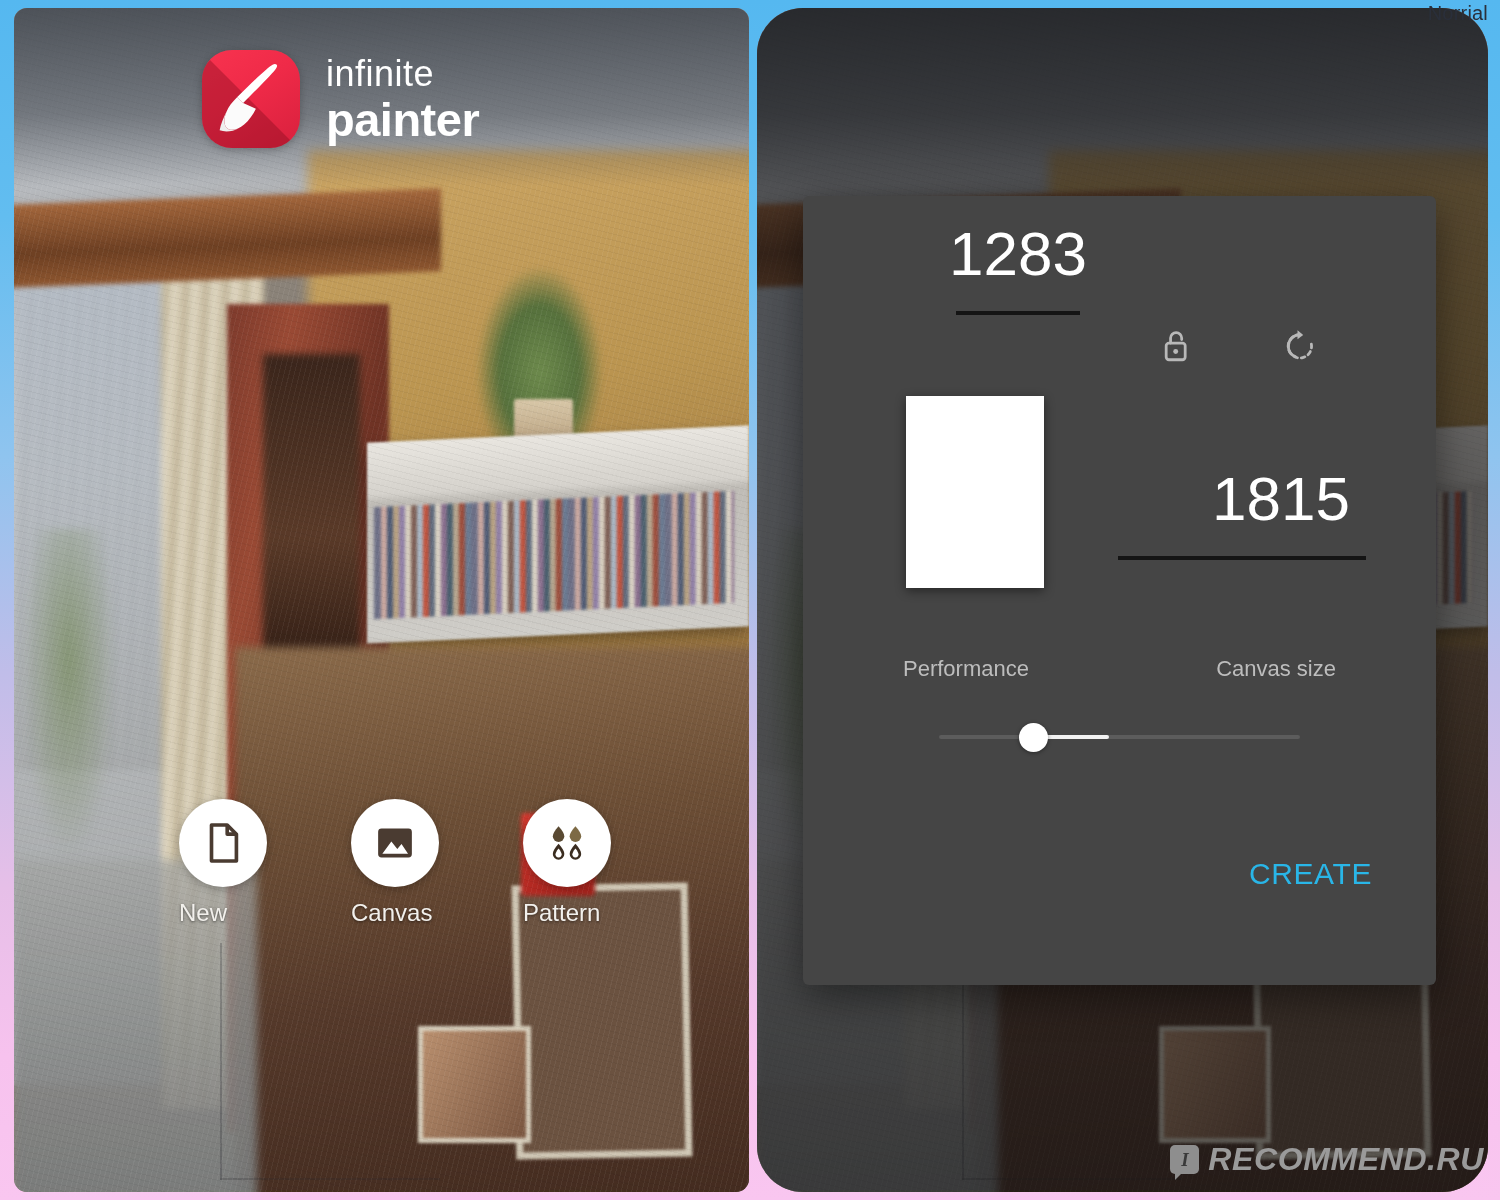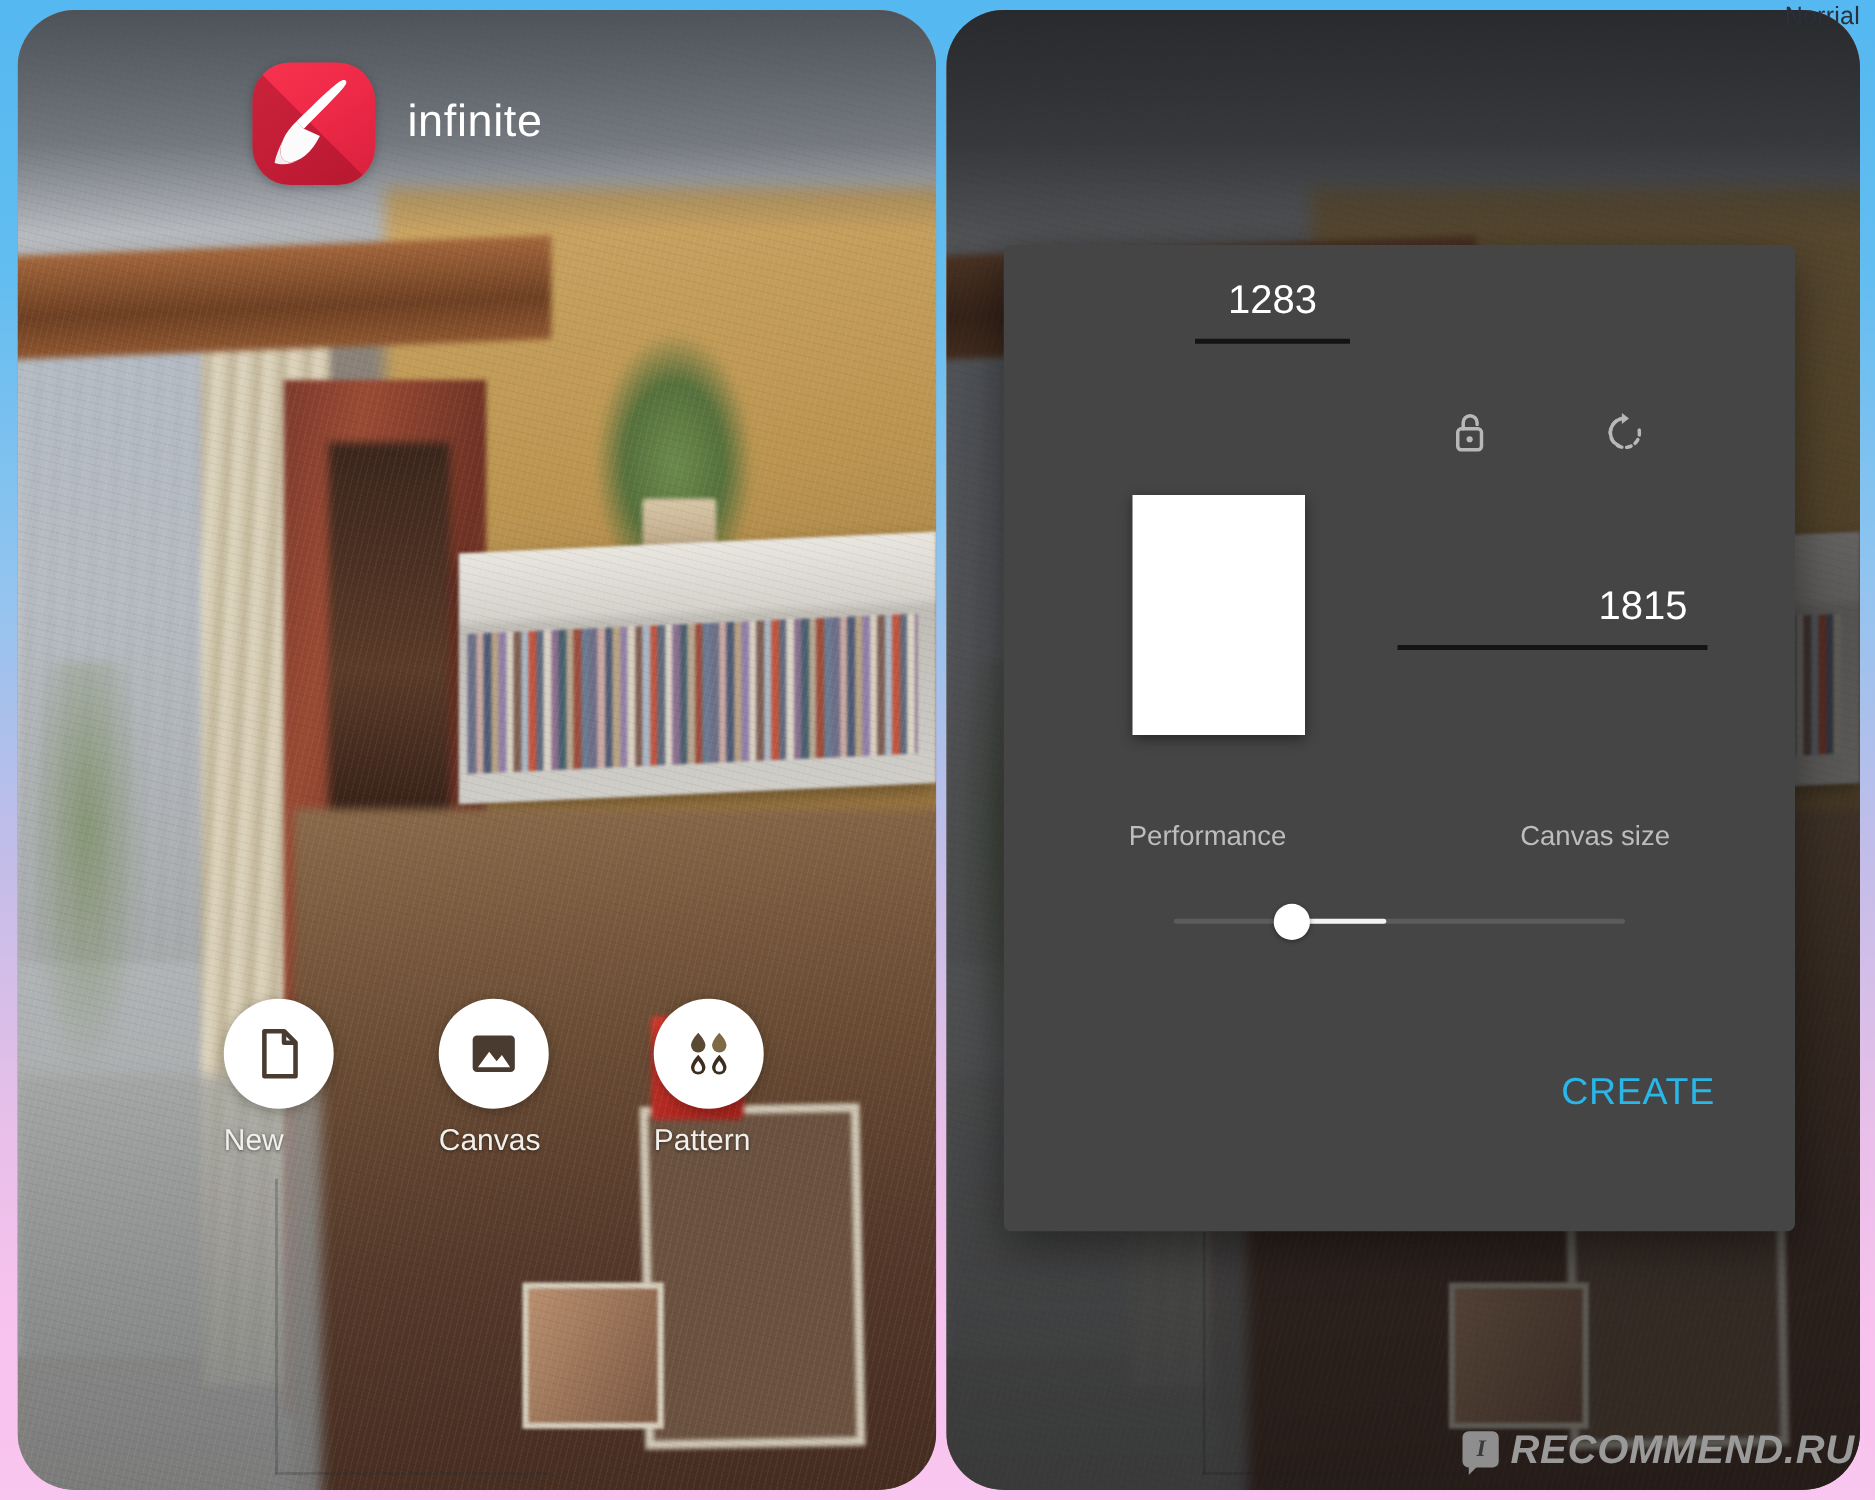--- a/index.html
+++ b/index.html
@@ -34,20 +34,21 @@
   .panel {
     position: absolute;
     top: 8px;
     height: 1184px;
     border-radius: 46px;
     overflow: hidden;
   }
   #panel-left {
     left: 14px;
     width: 735px;
+    border-radius: 13px;
   }
   #panel-right {
     left: 757px;
     width: 731px;
   }
 
   
   .art {
     position: absolute;
     inset: 0;
@@ -301,25 +302,25 @@
     left: 0; top: 0; width: 100%; height: 200px;
   }
   .dim-field {
     position: absolute;
     display: flex;
     flex-direction: column;
     align-items: center;
     cursor: text;
   }
   .dim-value {
-    font-size: 32px;
+    font-size: 62px;
     color: #ffffff;
     font-weight: 400;
     line-height: 1;
-    padding: 0 16px 16px 16px;
+    padding: 0 16px 26px 16px;
   }
   .dim-underline {
     height: 4px;
     background: #141414;
     width: 100%;
   }
   #field-width { left: 153px; top: 27px; width: 124px; }
   #field-height { left: 315px; top: 272px; width: 248px; justify-content: flex-end; }
   #field-height .dim-value { align-self: flex-end; }
 
@@ -487,20 +488,21 @@
       <div class="brand-mark">
         <div class="shadow-wedge"></div>
         <svg viewBox="0 0 100 100" width="98" height="98" aria-hidden="true">
           <path d="M76 18 C74 22 60 36 42 54 L36 48 C54 30 68 17 72 15 C75 13 78 15 76 18 Z" fill="#ffffff"></path>
           <path d="M42 54 L36 48 C31 53 27 58 25 63 C22 70 22 77 26 80 C30 83 37 81 43 76 C48 72 52 66 55 60 Z" fill="#fbfbfb"></path>
           <path d="M26 80 C22 77 22 70 25 63 C22 69 19 76 18 82 C24 84 32 83 37 80 C33 82 29 82 26 80 Z" fill="#efefef"></path>
         </svg>
       </div>
       <div class="brand-text">
         <span class="brand-infinite">infinite</span>
+        <span class="brand-painter">painter</span>
       </div>
     </div>
 
     <div id="actions">
 
       <div class="action">
         <div class="action-circle">
           <svg width="46" height="46" viewBox="0 0 24 24" aria-hidden="true">
             <path d="M6 2.6 h8.2 L19 7.4 V21.4 H6 Z" fill="none" stroke="#4a3b31" stroke-width="1.9" stroke-linejoin="round"></path>
             <path d="M14.2 2.6 V7.4 H19" fill="none" stroke="#4a3b31" stroke-width="1.9" stroke-linejoin="round"></path>

